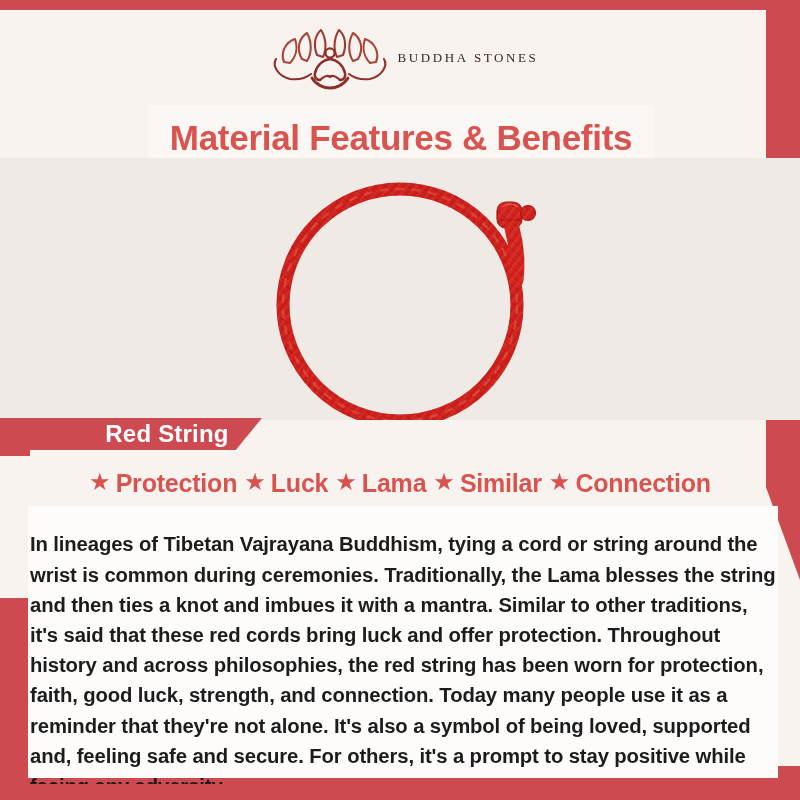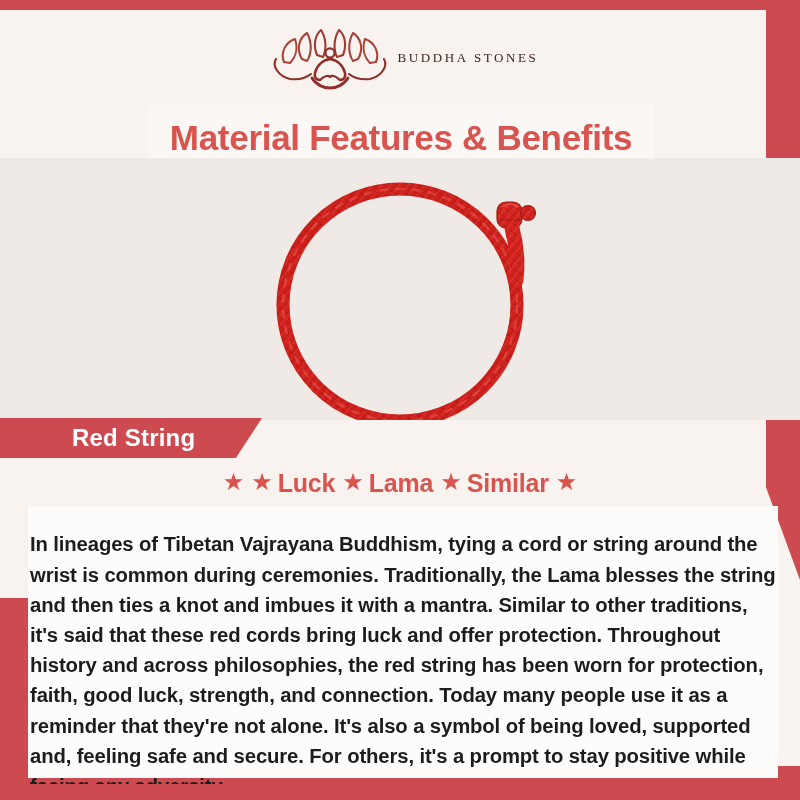--- a/index.html
+++ b/index.html
@@ -102,25 +102,26 @@
   .photo-inner {
     position: absolute;
     left: 250px; top: 22px;
     width: 300px; height: 250px;
   }
 
   
   .rs-banner {
     position: absolute;
     left: 0; top: 418px;
-    width: 262px; height: 40px;
+    width: 262px; height: 32px;
     background: #cd4a50;
     clip-path: polygon(0 0, 100% 0, 90% 100%, 0 100%);
     display: flex;
     align-items: center;
+    justify-content: center;
   }
   .rs-banner-label {
     margin-left: 72px;
     font-weight: bold;
     font-size: 24px;
     color: #ffffff;
     letter-spacing: 0.2px;
     white-space: nowrap;
   }
 
@@ -249,35 +250,37 @@
     </svg>
   </div>
 
   <div class="rs-banner">
     <span class="rs-banner-label">Red String</span>
   </div>
 
   <div class="benefits">
     <div class="benefit">
       <span class="benefit-star">★</span>
+      <span class="benefit-label">Protection</span>
     </div>
     <div class="benefit">
       <span class="benefit-star">★</span>
       <span class="benefit-label">Luck</span>
     </div>
     <div class="benefit">
       <span class="benefit-star">★</span>
       <span class="benefit-label">Lama</span>
     </div>
     <div class="benefit">
       <span class="benefit-star">★</span>
       <span class="benefit-label">Similar</span>
     </div>
     <div class="benefit">
       <span class="benefit-star">★</span>
+      <span class="benefit-label">Connection</span>
     </div>
   </div>
 
   <div class="copy-panel">
     <p class="copy-text">In lineages of Tibetan Vajrayana Buddhism, tying a cord or string around the wrist is common during ceremonies. Traditionally, the Lama blesses the string and then ties a knot and imbues it with a mantra. Similar to other traditions, it's said that these red cords bring luck and offer protection. Throughout history and across philosophies, the red string has been worn for protection, faith, good luck, strength, and connection. Today many people use it as a reminder that they're not alone. It's also a symbol of being loved, supported and, feeling safe and secure. For others, it's a prompt to stay positive while facing any adversity.</p>
   </div>
 
   <div class="band band-bottom-inner"></div>
 
 </div>

